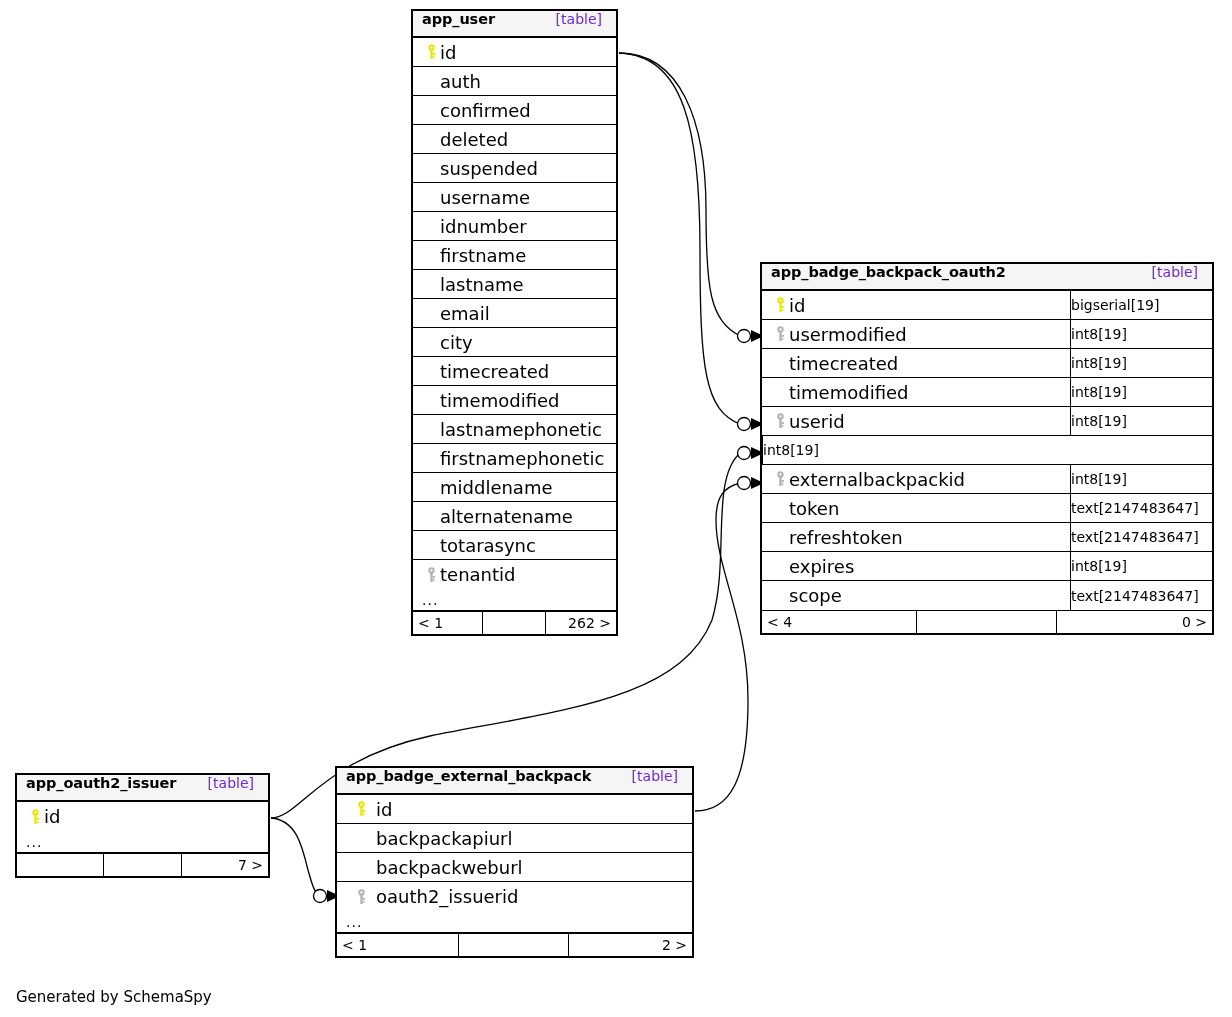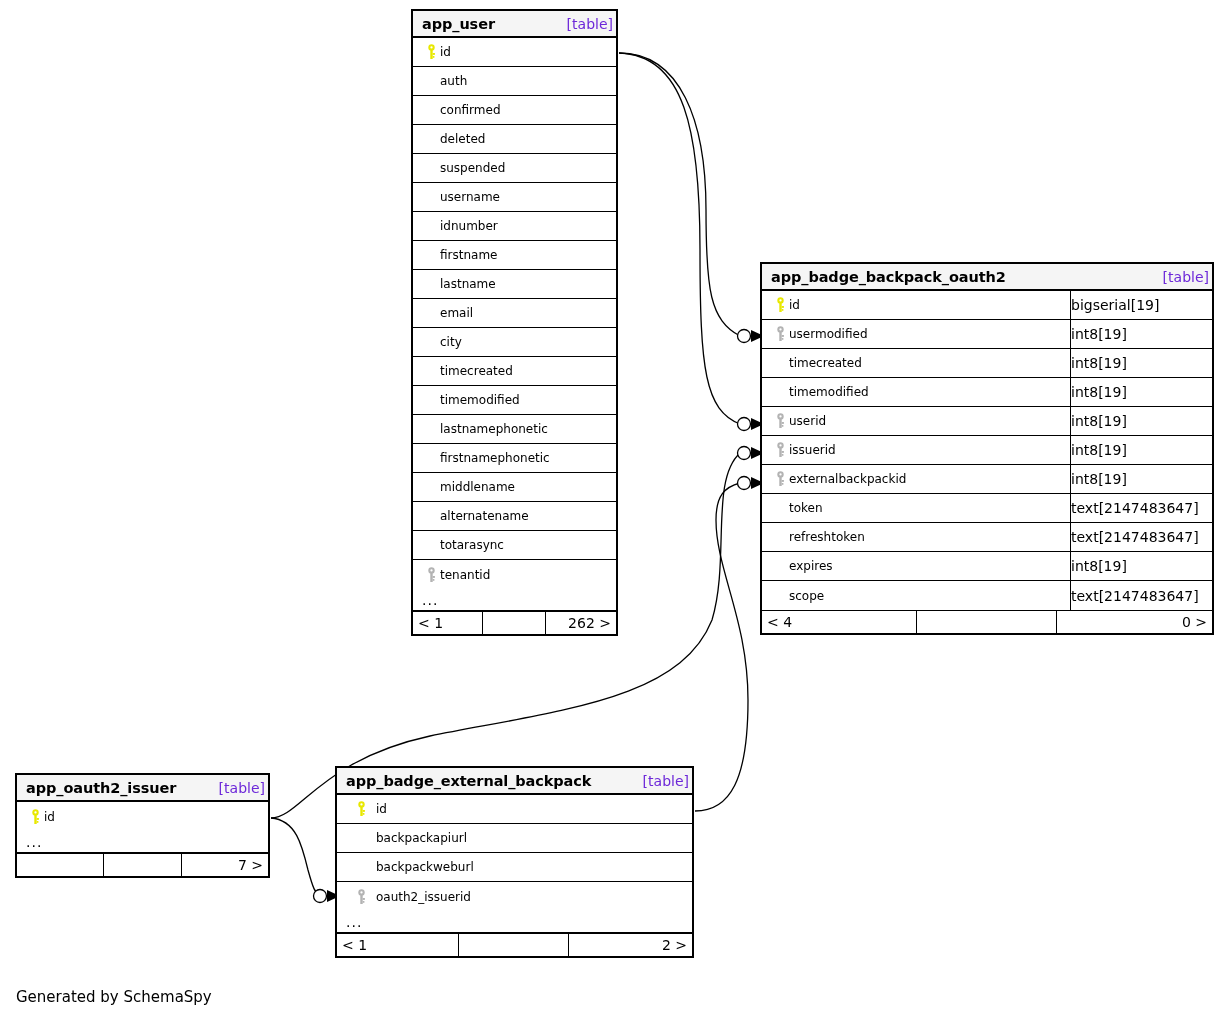--- a/index.html
+++ b/index.html
@@ -34,23 +34,22 @@
     border: 2px solid #000000;
     background: #ffffff;
     box-sizing: border-box;
     z-index: 2;
   }
   .tbl-header {
     background: #f5f5f5;
     border-bottom: 2px solid #000000;
     height: 27px;
     display: flex;
-    align-items: center;
     justify-content: space-between;
-    padding: 0 3px 0 9px;
+    padding: 0 14px 0 9px;
     box-sizing: border-box;
   }
   .tbl-name {
     font-weight: bold;
     font-size: 14.5px;
     color: #000000;
     letter-spacing: -0.1px;
   }
   .tbl-tag {
     font-size: 14px;
@@ -67,21 +66,21 @@
     height: 29px;
     box-sizing: border-box;
     background: #ffffff;
   }
   .row:last-child { border-bottom: none; }
   .col-name {
     flex: 1 1 auto;
     display: flex;
     align-items: center;
     padding-left: 9px;
-    font-size: 12px;
+    font-size: 18px;
     color: #000000;
     box-sizing: border-box;
     min-width: 0;
   }
   .col-type {
     flex: 0 0 auto;
     display: flex;
     align-items: center;
     font-size: 14px;
     color: #000000;
@@ -371,32 +370,20 @@
                   <rect x="3.3" y="5.6" width="2.4" height="9.4" fill="#b3b3b3"></rect>
                   <rect x="5.7" y="9.0" width="2.2" height="1.9" fill="#b3b3b3"></rect>
                   <rect x="5.7" y="12.0" width="1.7" height="1.8" fill="#b3b3b3"></rect>
                 </svg>
               </span>
               <span class="colname-txt">userid</span>
             </div>
             <div class="col-type" style="width:142px;flex:0 0 142px;">int8[19]</div>
           </div>
           <div class="row">
-            <div class="col-name">
-              <span class="keyslot">
-                <svg class="keyicon" width="9" height="16" viewBox="0 0 9 16">
-                  <circle cx="4.5" cy="3.4" r="3.2" fill="#b3b3b3"></circle>
-                  <circle cx="4.5" cy="3.4" r="1.15" fill="#ffffff"></circle>
-                  <rect x="3.3" y="5.6" width="2.4" height="9.4" fill="#b3b3b3"></rect>
-                  <rect x="5.7" y="9.0" width="2.2" height="1.9" fill="#b3b3b3"></rect>
-                  <rect x="5.7" y="12.0" width="1.7" height="1.8" fill="#b3b3b3"></rect>
-                </svg>
-              </span>
-              <span class="colname-txt">issuerid</span>
-            </div>
             <div class="col-type" style="width:142px;flex:0 0 142px;">int8[19]</div>
           </div>
           <div class="row">
             <div class="col-name">
               <span class="keyslot">
                 <svg class="keyicon" width="9" height="16" viewBox="0 0 9 16">
                   <circle cx="4.5" cy="3.4" r="3.2" fill="#b3b3b3"></circle>
                   <circle cx="4.5" cy="3.4" r="1.15" fill="#ffffff"></circle>
                   <rect x="3.3" y="5.6" width="2.4" height="9.4" fill="#b3b3b3"></rect>
                   <rect x="5.7" y="9.0" width="2.2" height="1.9" fill="#b3b3b3"></rect>

